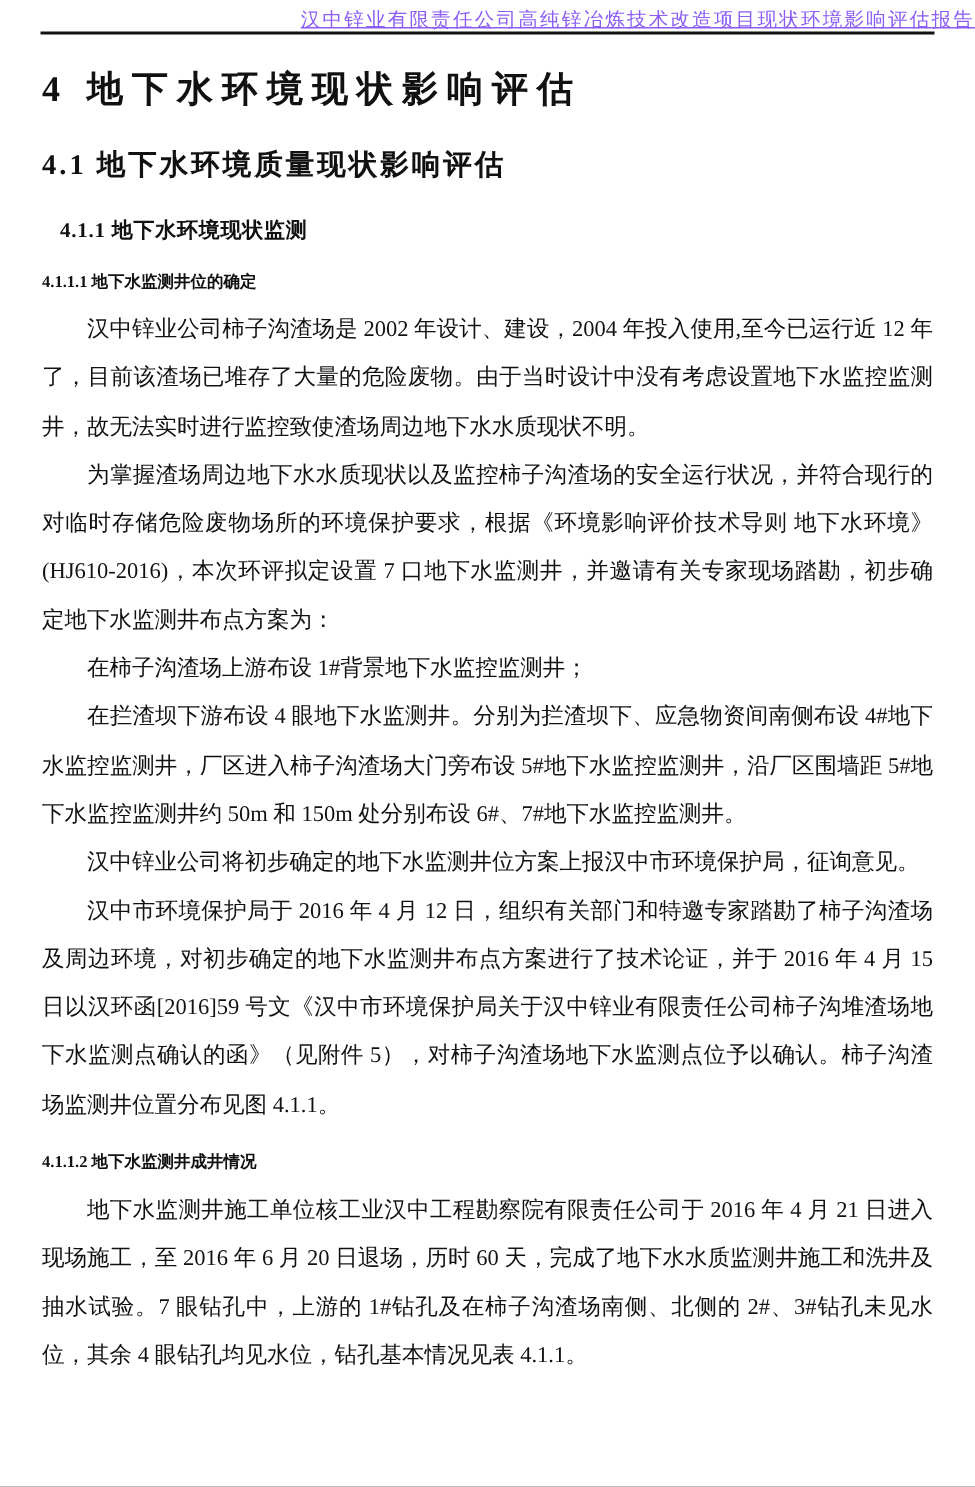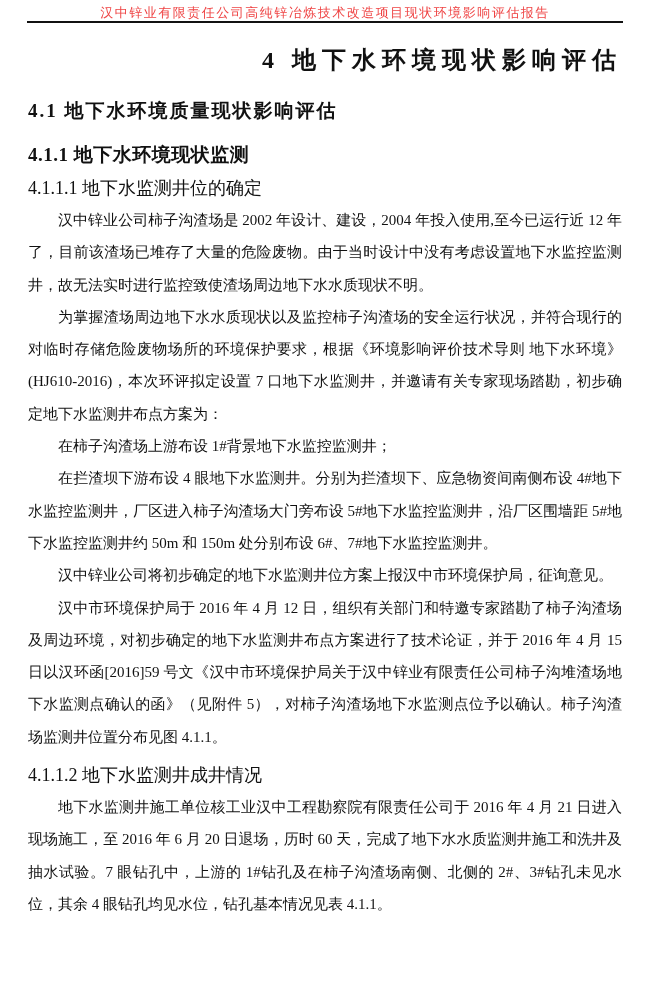--- a/index.html
+++ b/index.html
@@ -7,59 +7,59 @@
     position:relative;
     width:650px;height:991px;
     margin:0 auto;
     background:#ffffff;
     color:#111;
     font-family:"Liberation Serif","DejaVu Serif",serif;
     overflow:hidden;
   }
   .running-header{
     position:absolute;top:4px;left:0;right:0;
-    text-align:center;
+    text-align:right;
     font-size:13px;
     letter-spacing:1.5px;
-    color:#ef4444;
+    color:#8b5cf6;
     white-space:nowrap;
+    text-decoration:underline;
   }
   .header-rule{
     position:absolute;top:21px;left:27px;width:596px;
     border-top:2px solid #111;
     height:0;
   }
   .content{
     position:absolute;top:38px;left:28px;width:594px;
   }
   .blk{color:#111;}
   .h1{
     font-size:24px;font-weight:bold;
     letter-spacing:6px;
     line-height:30px;
     margin:7px 0 0 0;
     white-space:nowrap;
-    text-align:right;
   }
   .h2{
     font-size:19px;font-weight:bold;
     letter-spacing:2px;
     line-height:26px;
     margin:23px 0 0 0;
     white-space:nowrap;
   }
   .h3{
-    font-size:19px;font-weight:bold;
+    font-size:14px;font-weight:bold;
     letter-spacing:0.5px;
     line-height:22px;
-    margin:20px 0 0 0;
+    margin:20px 0 0 12px;
     white-space:nowrap;
   }
   .h4{
-    font-size:18px;font-weight:normal;
+    font-size:11px;font-weight:bold;
     line-height:32px;
     margin:6px 0 0 0;
     white-space:nowrap;
   }
   .para{
     font-size:15px;
     line-height:32.3px;
     text-align:justify;
     text-justify:inter-ideograph;
     text-indent:2em;

